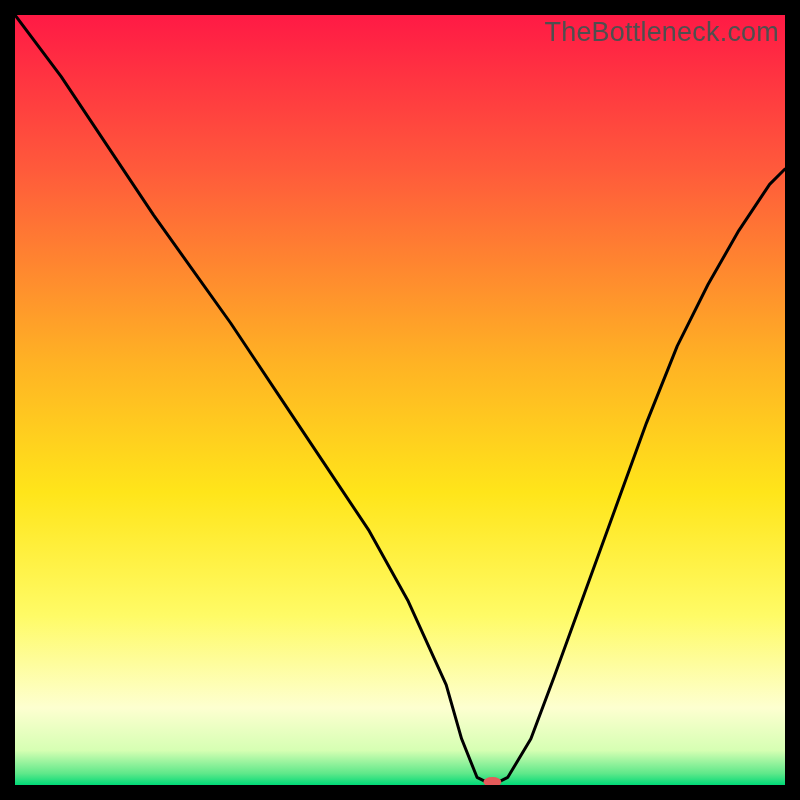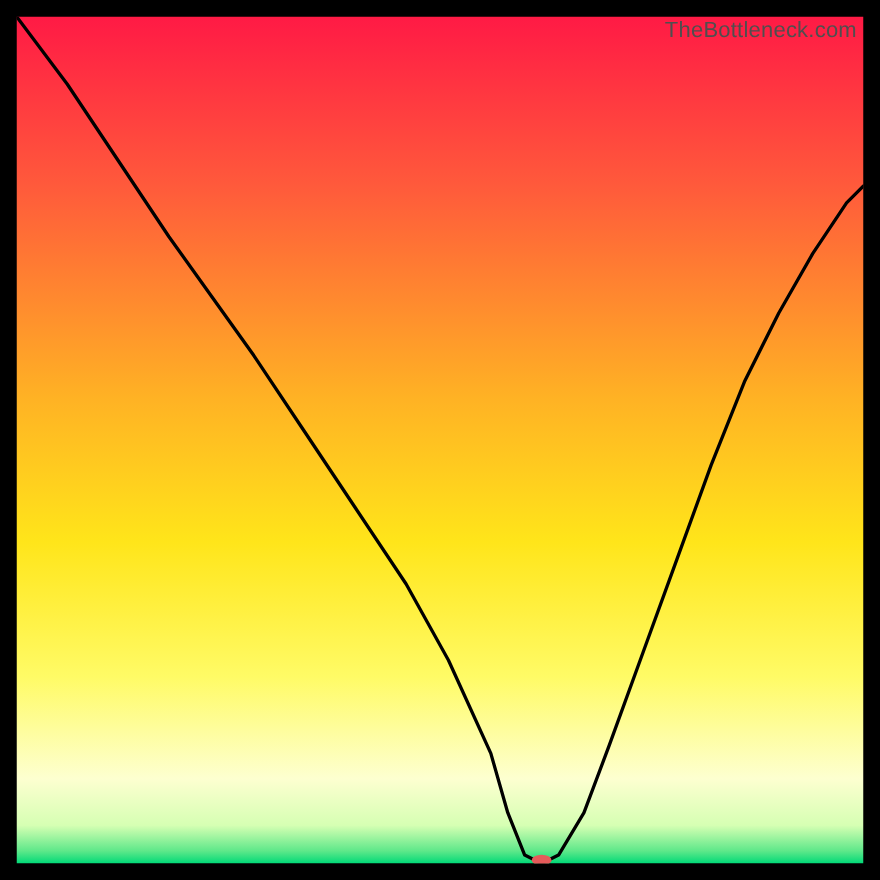--- a/index.html
+++ b/index.html
@@ -24,21 +24,21 @@
     left: 0;
     top: 0;
     width: 770px;
     height: 770px;
   }
   .watermark {
     position: absolute;
     top: 2px;
     right: 6px;
     color: #4f4f4f;
-    font-size: 20px;
+    font-size: 27px;
     font-weight: 500;
     letter-spacing: 0.2px;
     user-select: none;
   }
 </style>
 </head>
 <body>
 
 <div class="frame">
   <svg class="plot-area" viewBox="0 0 770 770" preserveAspectRatio="none">

